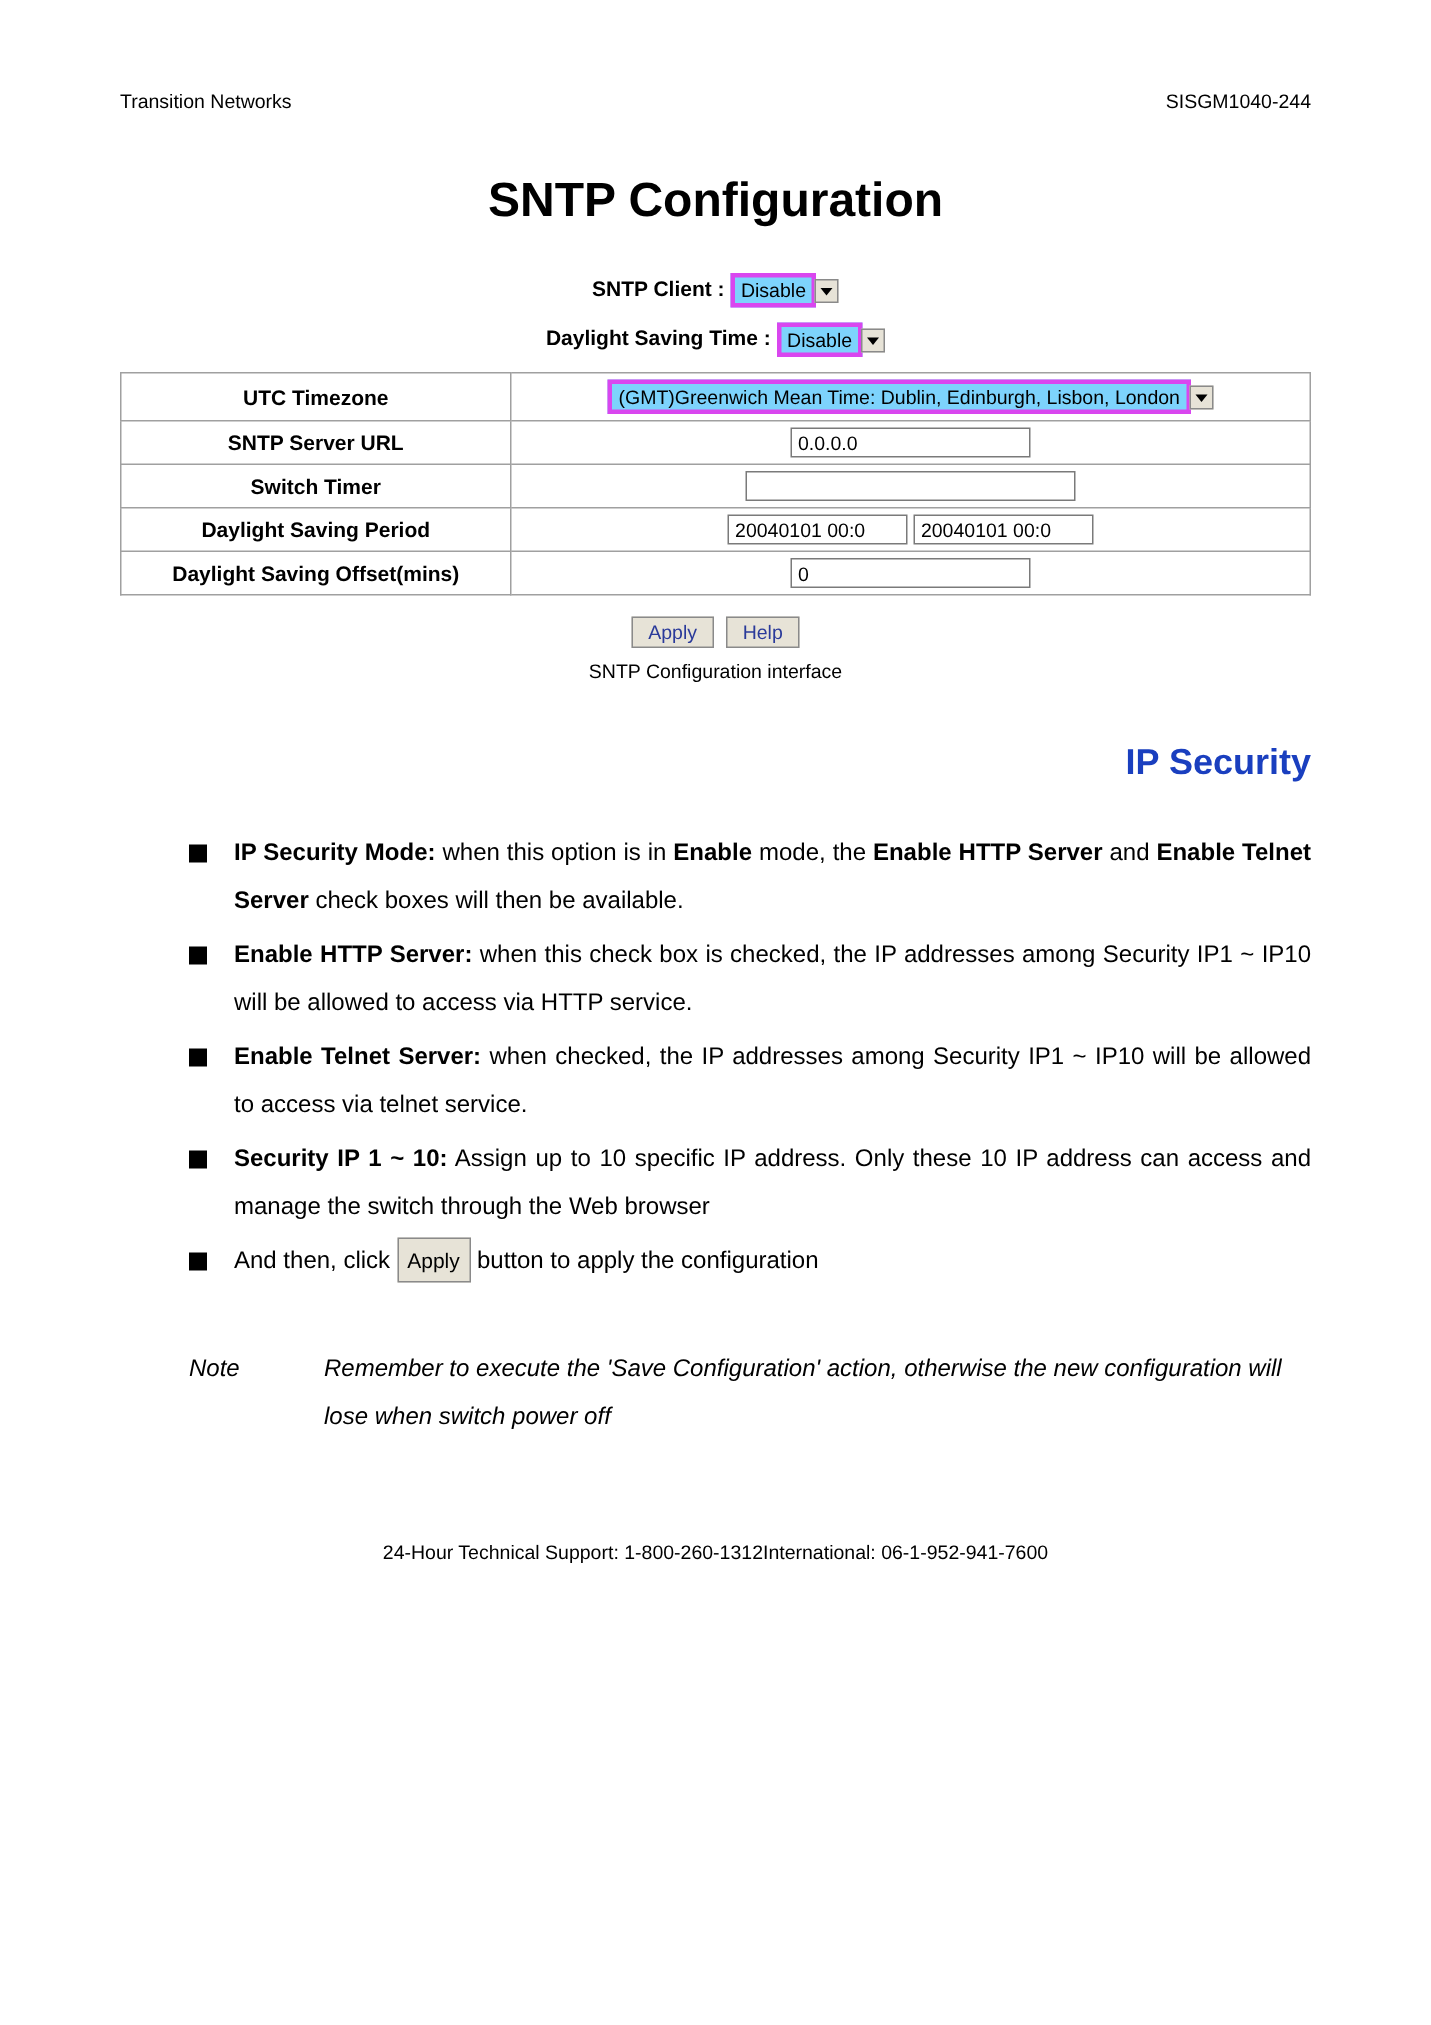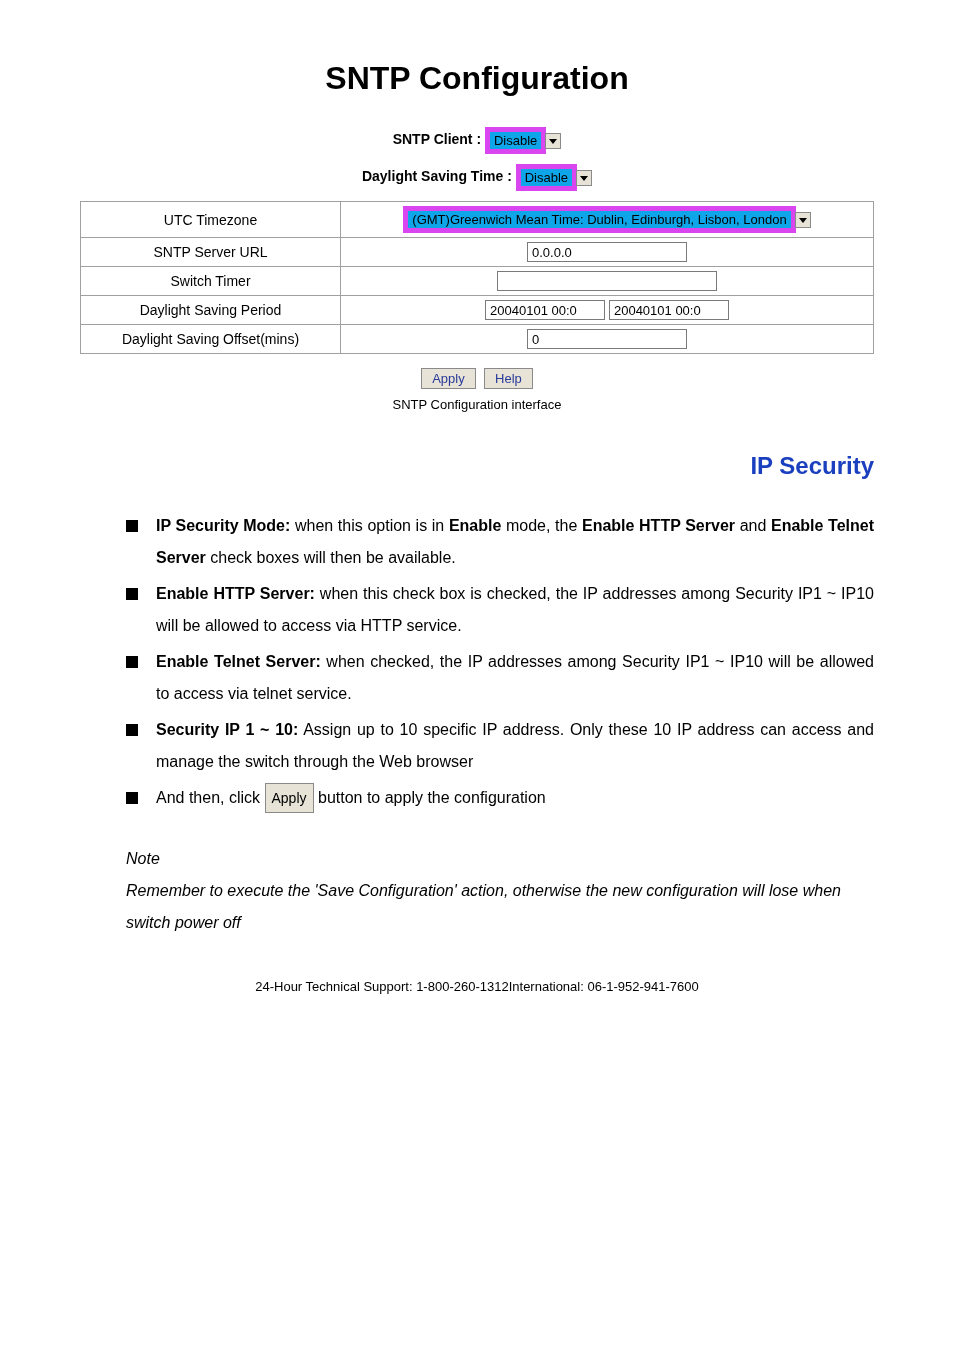--- a/index.html
+++ b/index.html
@@ -30,22 +30,22 @@
   .form-line {
     text-align: center;
     margin-bottom: 10px;
     font-size: 14px;
   }
   .form-line .lbl {
     font-weight: bold;
   }
   .select-like {
     display: inline-block;
-    background: #0ea5e9;
-    border: 5px solid #d946ef;
+    background: #7dd3fc;
+    border: 3px solid #d946ef;
     padding: 1px 4px;
     font-size: 13px;
     vertical-align: middle;
   }
   .chev {
     display: inline-block;
     width: 16px;
     height: 16px;
     background: #e7e3d7;
     border: 1px solid #8a8a8a;
@@ -66,21 +66,21 @@
     border-collapse: collapse;
     width: 100%;
     margin-top: 6px;
   }
   table.cfg td, table.cfg th {
     border: 1px solid #a0a0a0;
     padding: 4px 8px;
     font-size: 14px;
   }
   table.cfg th {
-    font-weight: normal;
+    font-weight: bold;
     text-align: center;
     width: 260px;
   }
   table.cfg td { text-align: center; }
   .textinput {
     border: 1px solid #7a7a7a;
     background: #fff;
     font-size: 13px;
     padding: 1px 4px;
     height: 20px;
@@ -120,21 +120,21 @@
   .body-text {
     font-size: 16px;
     line-height: 2.0;
     margin-left: 46px;
     text-align: justify;
     margin-bottom: 24px;
   }
   ul.bullets {
     list-style: none;
     padding: 0;
-    margin: 0 0 29px 46px;
+    margin: 0 0 40px 46px;
   }
   ul.bullets li {
     position: relative;
     padding-left: 30px;
     font-size: 16px;
     line-height: 2.0;
     text-align: justify;
     margin-bottom: 4px;
   }
   ul.bullets li::before {
@@ -145,39 +145,42 @@
     width: 12px;
     height: 12px;
     background: #000;
   }
   .note-block {
     font-size: 16px;
     line-height: 2.0;
     font-style: italic;
     margin-left: 46px;
     display: flex;
-    margin-bottom: 40px;
-    flex-direction: column;
+    margin-bottom: 66px;
   }
   .note-label {
     width: 90px;
     flex-shrink: 0;
   }
   .footer-row {
     display: flex;
     justify-content: center;
     font-size: 13px;
     padding: 0 4px;
   }
 </style>
 </head>
 <body>
 
 <div class="page">
 
+  <div class="header-row">
+    <span>Transition Networks</span>
+    <span>SISGM1040-244</span>
+  </div>
 
   <div class="title">SNTP Configuration</div>
 
   <div class="form-line">
     <span class="lbl">SNTP Client :</span>
     <span class="select-like">Disable</span><span class="chev"></span>
   </div>
 
   <div class="form-line">
     <span class="lbl">Daylight Saving Time :</span>

